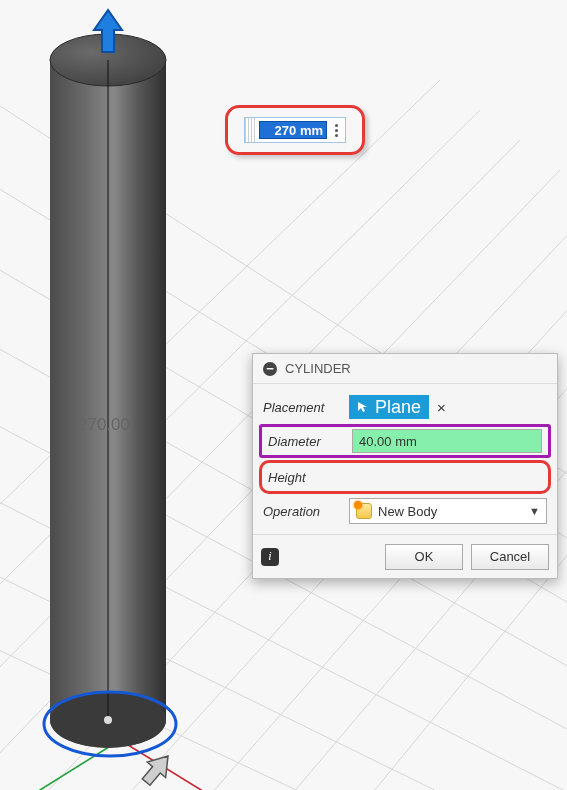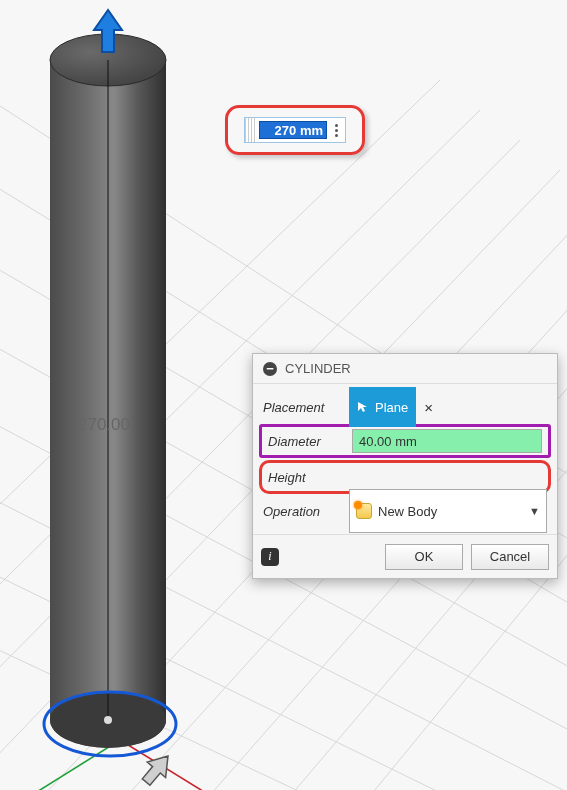--- a/index.html
+++ b/index.html
@@ -119,22 +119,22 @@
     font-size: 13px;
     font-style: italic;
   }
   .plane-chip {
     display: flex;
     align-items: center;
     gap: 6px;
     background: #1c9bd8;
     color: #fff;
     padding: 3px 8px;
-    font-size: 13px;
-    height: 40px;
+    font-size: 18px;
+    height: 24px;
   }
   .plane-chip svg { width: 12px; height: 12px; }
   .x-clear {
     margin-left: 8px;
     font-size: 15px;
     color: #333;
   }
   .text-input {
     flex: 1;
     height: 24px;
@@ -150,21 +150,21 @@
     border-radius: 3px;
     margin: 0 2px;
   }
   .hl-red {
     border: 3px solid #e53935;
     border-radius: 10px;
     margin: 2px 2px 0 2px;
   }
   .op-select {
     flex: 1;
-    height: 44px;
+    height: 26px;
     border: 1px solid #aaa;
     background: #fff;
     display: flex;
     align-items: center;
     padding: 0 6px;
     font-size: 13px;
     color: #333;
     gap: 6px;
   }
   .op-select .caret {

